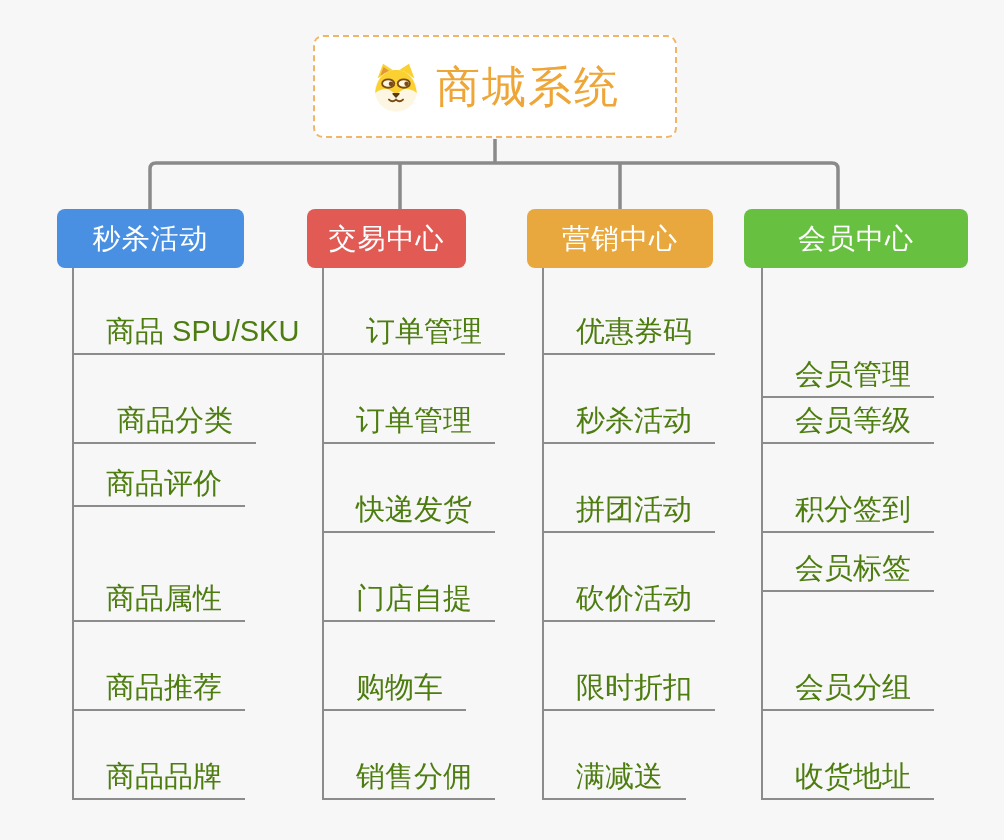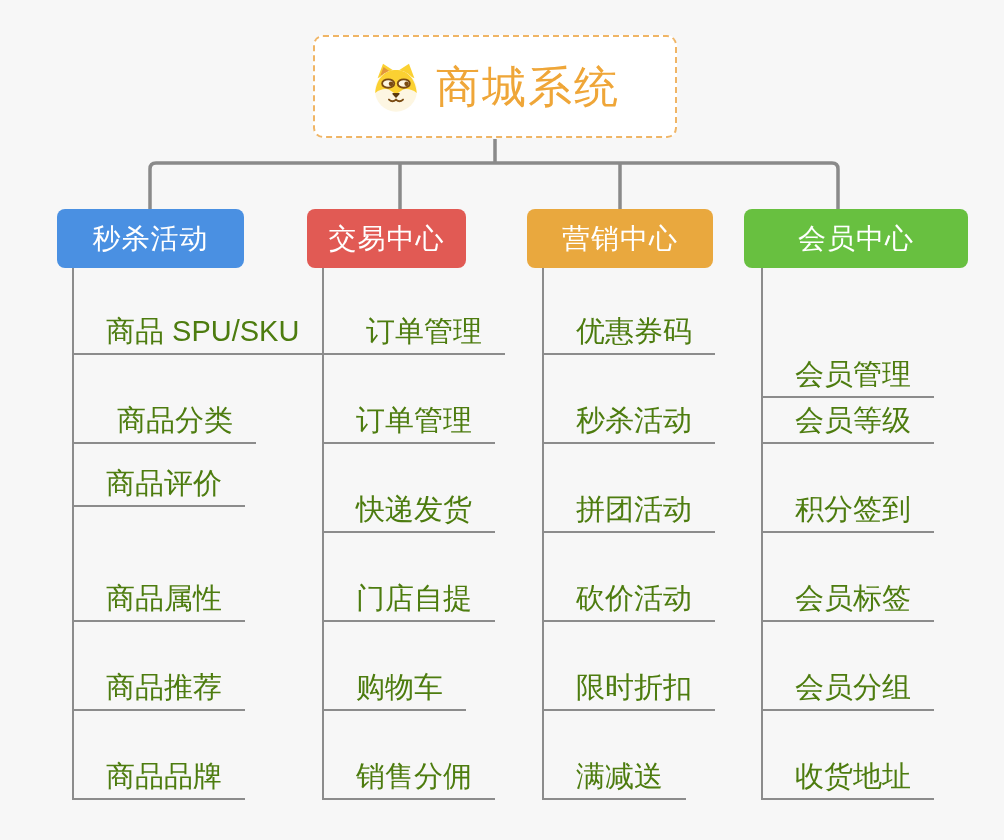--- a/index.html
+++ b/index.html
@@ -145,18 +145,18 @@
       <div class="child-topic" style="left: 543px; top: 583px;">砍价活动</div>
       <div class="child-topic" style="left: 543px; top: 672px;">限时折扣</div>
       <div class="child-topic" style="left: 543px; top: 761px;">满减送</div>
       <div class="branch-box" style="left: 744px; width: 224px; background: rgb(104, 192, 64);">
         <span class="branch-label">会员中心</span>
       </div>
       <div class="trunk-line" style="left: 761px; top: 268px; height: 532px;"></div>
       <div class="child-topic" style="left: 762px; top: 316px; margin-top: 43px;">会员管理</div>
       <div class="child-topic" style="left: 762px; top: 405px;">会员等级</div>
       <div class="child-topic" style="left: 762px; top: 494px;">积分签到</div>
-      <div class="child-topic" style="left: 762px; top: 583px;">会员标签</div>
+      <div class="child-topic" style="left: 762px; top: 553px;">会员标签</div>
       <div class="child-topic" style="left: 762px; top: 672px;">会员分组</div>
       <div class="child-topic" style="left: 762px; top: 761px;">收货地址</div>
     </div>
 
 </div>
 
 </body></html>

